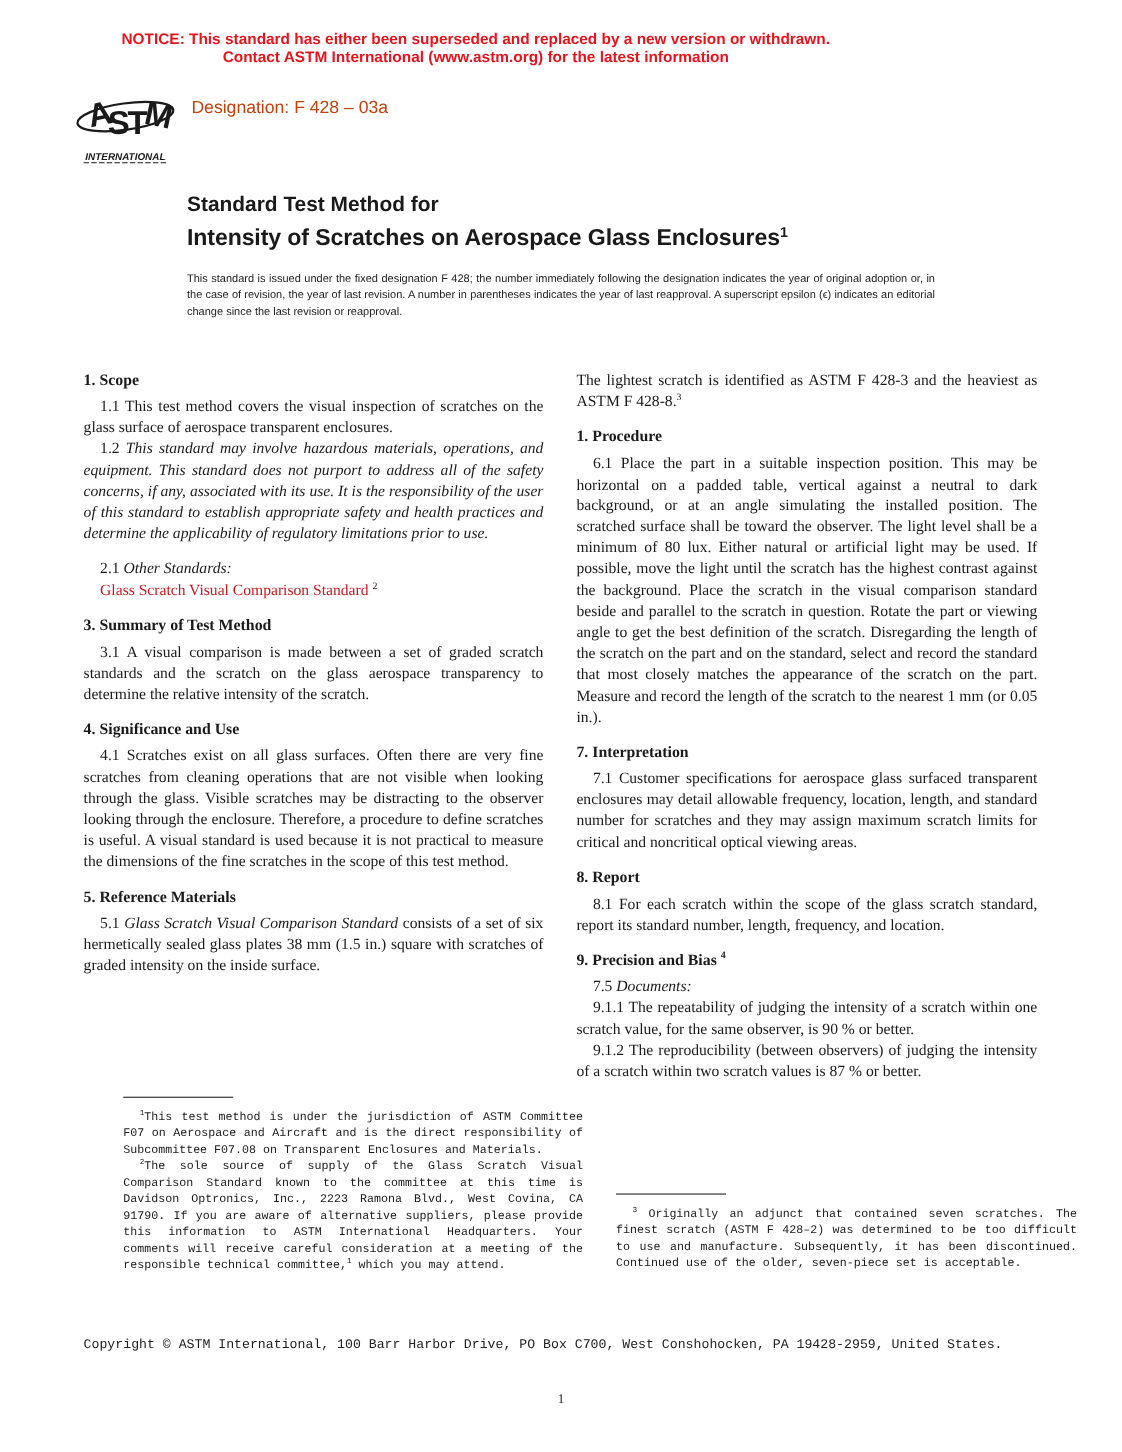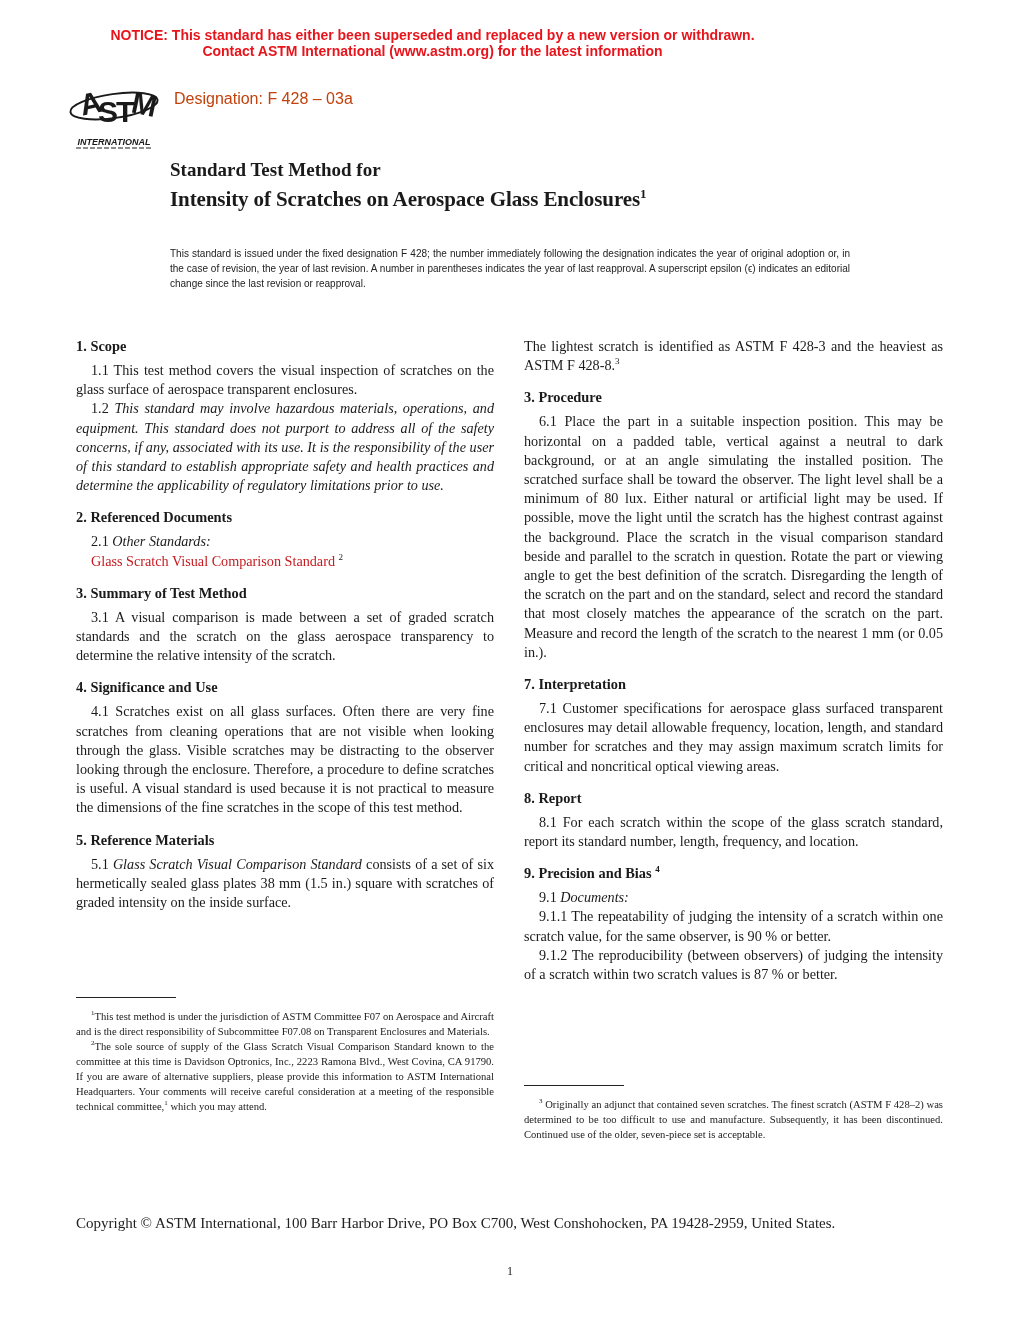--- a/index.html
+++ b/index.html
@@ -1,43 +1,43 @@
 <!DOCTYPE html>
 <html><head>
 <meta charset="utf-8">
 <style>
   html, body { margin: 0; padding: 0; background: #ffffff; }
   body { width: 1020px; height: 1320px; position: relative; overflow: hidden; color: #1a1a1a; }
   .notice { position: absolute; top: 27px; left: 0; width: 865px; text-align: center; color: #e8141b;
     font-family: "Liberation Sans", sans-serif; font-weight: bold; font-size: 14px; line-height: 16px; }
   .logo { position: absolute; left: 66px; top: 74px; width: 96px; height: 76px; }
   .designation { position: absolute; left: 174px; top: 90px; font-family: "Liberation Sans", sans-serif; font-size: 16px; color: #c2410c; }
-  .title { position: absolute; left: 170px; top: 159px; font-family: Liberation Serif, serif; color: #1a1a1a; }
+  .title { position: absolute; left: 170px; top: 176px; font-family: Liberation Sans, sans-serif; color: #1a1a1a; }
   .title .l1 { font-size: 19px; line-height: 22px; }
   .title .l2 { font-size: 21px; line-height: 26px; font-weight: normal; letter-spacing: -0.1px; }
   .title .l1, .title .l2 { font-weight: 600; }
   .title sup { font-size: 13px; }
   .intro { position: absolute; left: 170px; top: 246px; width: 680px; font-family: "Liberation Sans", sans-serif;
     font-size: 10px; line-height: 15px; color: #222; text-align: justify; }
   .col { position: absolute; font-family: "Liberation Serif", serif; font-size: 14.2px; line-height: 19.2px; color: #1a1a1a; text-align: justify; margin-top: 24px; }
   .col-left { left: 76px; top: 313px; width: 418px; }
   .col-right { left: 524px; top: 313px; width: 419px; }
   .col p { margin: 0; }
   .col .ind { text-indent: 15px; }
   .col h2 { font-size: 14.4px; font-weight: bold; margin: 0 0 5px 0; line-height: 19px; }
   .col .sec { margin-bottom: 13px; }
   .col .red { color: #c41a1f; }
   .col sup { font-size: 9px; line-height: 0; }
-  .footnotes { position: absolute; font-family: Liberation Serif, serif; font-size: 10.6px; line-height: 15px; color: #1a1a1a; text-align: justify; }
+  .footnotes { position: absolute; font-family: Liberation Mono, monospace; font-size: 10.6px; line-height: 15px; color: #1a1a1a; text-align: justify; margin-left: 36px; }
   .fn-left { left: 76px; top: 997px; width: 418px; }
   .fn-right { left: 524px; top: 1085px; width: 419px; }
   .fn-rule { width: 100px; height: 1px; background: #222; margin-bottom: 11px; }
   .footnotes p { margin: 0; text-indent: 15px; }
   .footnotes sup { font-size: 7px; line-height: 0; }
-  .copyright { position: absolute; left: 76px; top: 1215px; font-family: Liberation Serif, serif; font-size: 15px; color: #222; }
+  .copyright { position: absolute; left: 76px; top: 1215px; font-family: Liberation Mono, monospace; font-size: 12px; color: #222; }
   .page-num { position: absolute; left: 0; width: 1020px; top: 1264px; text-align: center; font-family: "Liberation Serif", serif; font-size: 12px; color: #222; }
 </style>
 </head>
 <body>
 
 <div class="notice">
   <div>NOTICE: This standard has either been superseded and replaced by a new version or withdrawn.</div>
   <div>Contact ASTM International (www.astm.org) for the latest information</div>
 </div>
 
@@ -64,21 +64,20 @@
 
 <div class="intro">This standard is issued under the fixed designation F 428; the number immediately following the designation indicates the year of original adoption or, in the case of revision, the year of last revision. A number in parentheses indicates the year of last reapproval. A superscript epsilon (ϵ) indicates an editorial change since the last revision or reapproval.</div>
 
 <div class="col col-left">
   <div class="sec">
     <h2>1.  Scope</h2>
     <p class="ind">1.1 This test method covers the visual inspection of scratches on the glass surface of aerospace transparent enclosures.</p>
     <p class="ind"><span>1.2 </span><em>This standard may involve hazardous materials, operations, and equipment. This standard does not purport to address all of the safety concerns, if any, associated with its use. It is the responsibility of the user of this standard to establish appropriate safety and health practices and determine the applicability of regulatory limitations prior to use.</em></p>
   </div>
   <div class="sec">
-    <h2>2.  Referenced Documents</h2>
     <p class="ind"><span>2.1  </span><em>Other Standards:</em></p>
     <p class="ind"><span class="red">Glass Scratch Visual Comparison Standard</span> <sup>2</sup></p>
   </div>
   <div class="sec">
     <h2>3.  Summary of Test Method</h2>
     <p class="ind">3.1  A visual comparison is made between a set of graded scratch standards and the scratch on the glass aerospace transparency to determine the relative intensity of the scratch.</p>
   </div>
   <div class="sec">
     <h2>4.  Significance and Use</h2>
     <p class="ind">4.1  Scratches exist on all glass surfaces. Often there are very fine scratches from cleaning operations that are not visible when looking through the glass. Visible scratches may be distracting to the observer looking through the enclosure. Therefore, a procedure to define scratches is useful. A visual standard is used because it is not practical to measure the dimensions of the fine scratches in the scope of this test method.</p>
@@ -93,34 +92,34 @@
   <div class="fn-rule"></div>
   <p><sup>1</sup><span>This test method is under the jurisdiction of ASTM Committee F07 on Aerospace and Aircraft and is the direct responsibility of Subcommittee F07.08 on Transparent Enclosures and Materials.</span></p>
   <p><sup>2</sup><span>The sole source of supply of the Glass Scratch Visual Comparison Standard known to the committee at this time is Davidson Optronics, Inc., 2223 Ramona Blvd., West Covina, CA 91790. If you are aware of alternative suppliers, please provide this information to ASTM International Headquarters. Your comments will receive careful consideration at a meeting of the responsible technical committee,</span><sup>1</sup><span> which you may attend.</span></p>
 </div>
 
 <div class="col col-right">
   <div class="sec">
     <p><span>The lightest scratch is identified as ASTM F 428-3 and the heaviest as ASTM F 428-8.</span><sup>3</sup></p>
   </div>
   <div class="sec">
-    <h2>3.  Procedure</h2>
+    <h2>1.  Procedure</h2>
     <p class="ind">6.1  Place the part in a suitable inspection position. This may be horizontal on a padded table, vertical against a neutral to dark background, or at an angle simulating the installed position. The scratched surface shall be toward the observer. The light level shall be a minimum of 80 lux. Either natural or artificial light may be used. If possible, move the light until the scratch has the highest contrast against the background. Place the scratch in the visual comparison standard beside and parallel to the scratch in question. Rotate the part or viewing angle to get the best definition of the scratch. Disregarding the length of the scratch on the part and on the standard, select and record the standard that most closely matches the appearance of the scratch on the part. Measure and record the length of the scratch to the nearest 1 mm (or 0.05 in.).</p>
   </div>
   <div class="sec">
     <h2>7.  Interpretation</h2>
     <p class="ind">7.1 Customer specifications for aerospace glass surfaced transparent enclosures may detail allowable frequency, location, length, and standard number for scratches and they may assign maximum scratch limits for critical and noncritical optical viewing areas.</p>
   </div>
   <div class="sec">
     <h2>8.  Report</h2>
     <p class="ind">8.1  For each scratch within the scope of the glass scratch standard, report its standard number, length, frequency, and location.</p>
   </div>
   <div class="sec">
     <h2><span>9.  Precision and Bias</span> <sup>4</sup></h2>
-    <p class="ind"><span>9.1  </span><em>Documents:</em></p>
+    <p class="ind"><span>7.5  </span><em>Documents:</em></p>
     <p class="ind">9.1.1 The repeatability of judging the intensity of a scratch within one scratch value, for the same observer, is 90 % or better.</p>
     <p class="ind">9.1.2 The reproducibility (between observers) of judging the intensity of a scratch within two scratch values is 87 % or better.</p>
   </div>
 </div>
 
 <div class="footnotes fn-right">
   <div class="fn-rule"></div>
   <p><sup>3</sup> <span>Originally an adjunct that contained seven scratches. The finest scratch (ASTM F 428–2) was determined to be too difficult to use and manufacture. Subsequently, it has been discontinued. Continued use of the older, seven-piece set is acceptable.</span></p>
 </div>
 

